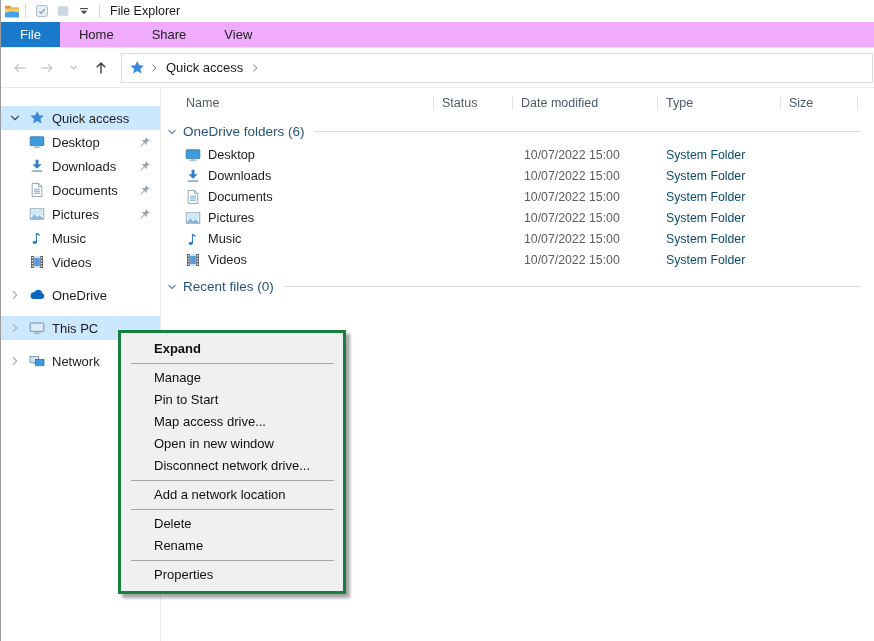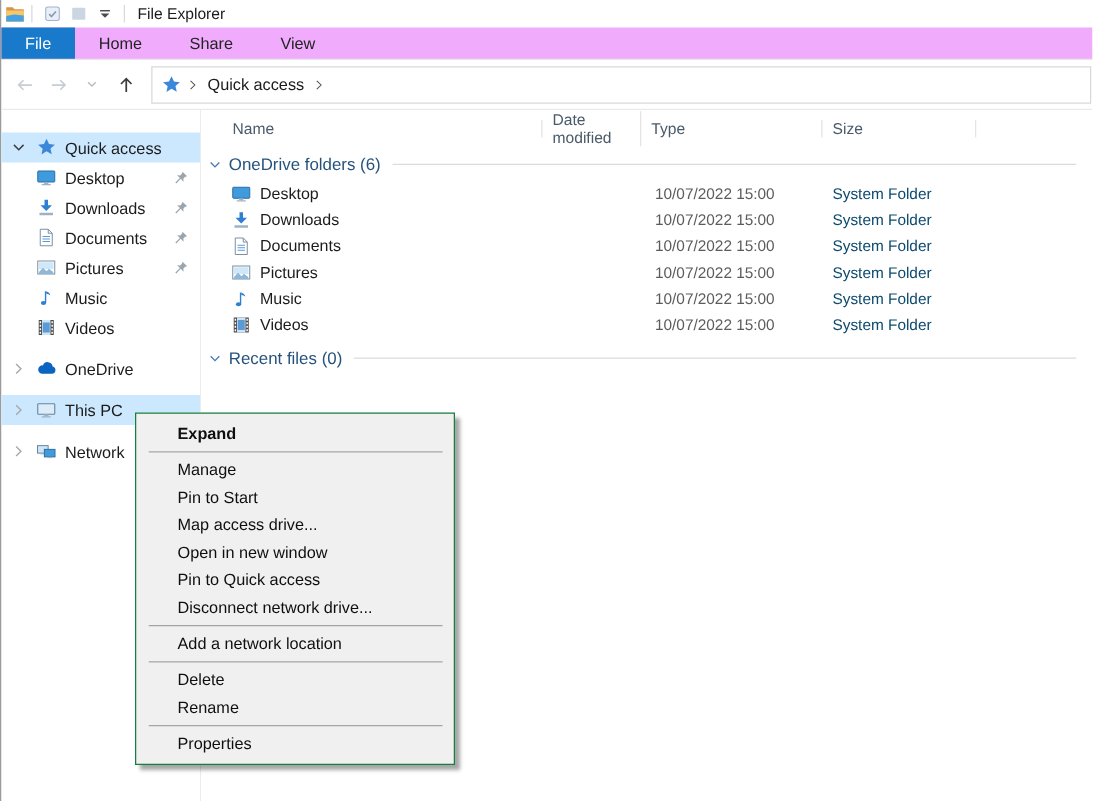--- a/index.html
+++ b/index.html
@@ -68,22 +68,22 @@
   .frow { display: flex; height: 21px; align-items: center; }
   .fcell-name { width: 273px; padding-left: 24px; display: flex; align-items: center;
                 font-size: 12.8px; color: #1c1c1c; }
   .fcell-name .ic { width: 16px; height: 16px; margin-right: 7px; flex: none; }
   .fcell-status { width: 79px; font-size: 12.3px; color: #5c5c5c; }
   .fcell-date { width: 145px; padding-left: 11px; font-size: 12.3px; color: #5c5c5c; }
   .fcell-type { width: 123px; padding-left: 8px; font-size: 12.3px; color: #0c4a6e; }
   .fcell-size { width: 77px; padding-left: 8px; font-size: 12.3px; color: #5c5c5c; }
 
   
-  .context-menu { position: absolute; left: 107px; top: 330px; width: 256px; z-index: 20;
-                  background: var(--menu-bg, #f0f0f0); border: 1px solid #15803d;
+  .context-menu { position: absolute; left: 117px; top: 330px; width: 228px; z-index: 20;
+                  background: var(--menu-bg, #f0f0f0); border: 3px solid #15803d;
                   box-shadow: 4px 4px 3px rgba(0,0,0,.35); padding: 5px 0; }
   .cm-item { height: 22px; line-height: 22px; padding-left: 33px; font-size: 13px; color: #0f0f0f;
              white-space: nowrap; }
   .cm-item.bold span { font-weight: bold; }
   .cm-item.separator { height: 1px; line-height: 1px; padding: 0; background: #a5a5a5;
                        margin: 3px 9px 3px 10px; }
 </style>
 </head>
 <body>
 
@@ -359,20 +359,23 @@
           <span class="pin"></span>
         </div>
       </div>
 
     <div class="content">
 
       <div class="colheaders">
 
       <div class="col">
             <span>Name</span>
+          </div>
+          <div class="col">
+            <span>Status</span>
           </div>
           <div class="col">
             <span>Date modified</span>
           </div>
           <div class="col">
             <span>Type</span>
           </div>
           <div class="col">
             <span>Size</span>
           </div>
@@ -513,21 +516,20 @@
   </div>
 
   <div class="context-menu">
 
   <div class="cm-item bold"><span>Expand</span></div>
       <div class="cm-item separator"><span></span></div>
       <div class="cm-item"><span>Manage</span></div>
       <div class="cm-item"><span>Pin to Start</span></div>
       <div class="cm-item"><span>Map access drive...</span></div>
       <div class="cm-item"><span>Open in new window</span></div>
-      <div class="cm-item"><span>Pin to Quick access</span></div>
       <div class="cm-item"><span>Disconnect network drive...</span></div>
       <div class="cm-item separator"><span></span></div>
       <div class="cm-item"><span>Add a network location</span></div>
       <div class="cm-item separator"><span></span></div>
       <div class="cm-item"><span>Delete</span></div>
       <div class="cm-item"><span>Rename</span></div>
       <div class="cm-item separator"><span></span></div>
       <div class="cm-item"><span>Properties</span></div>
     </div>
 

